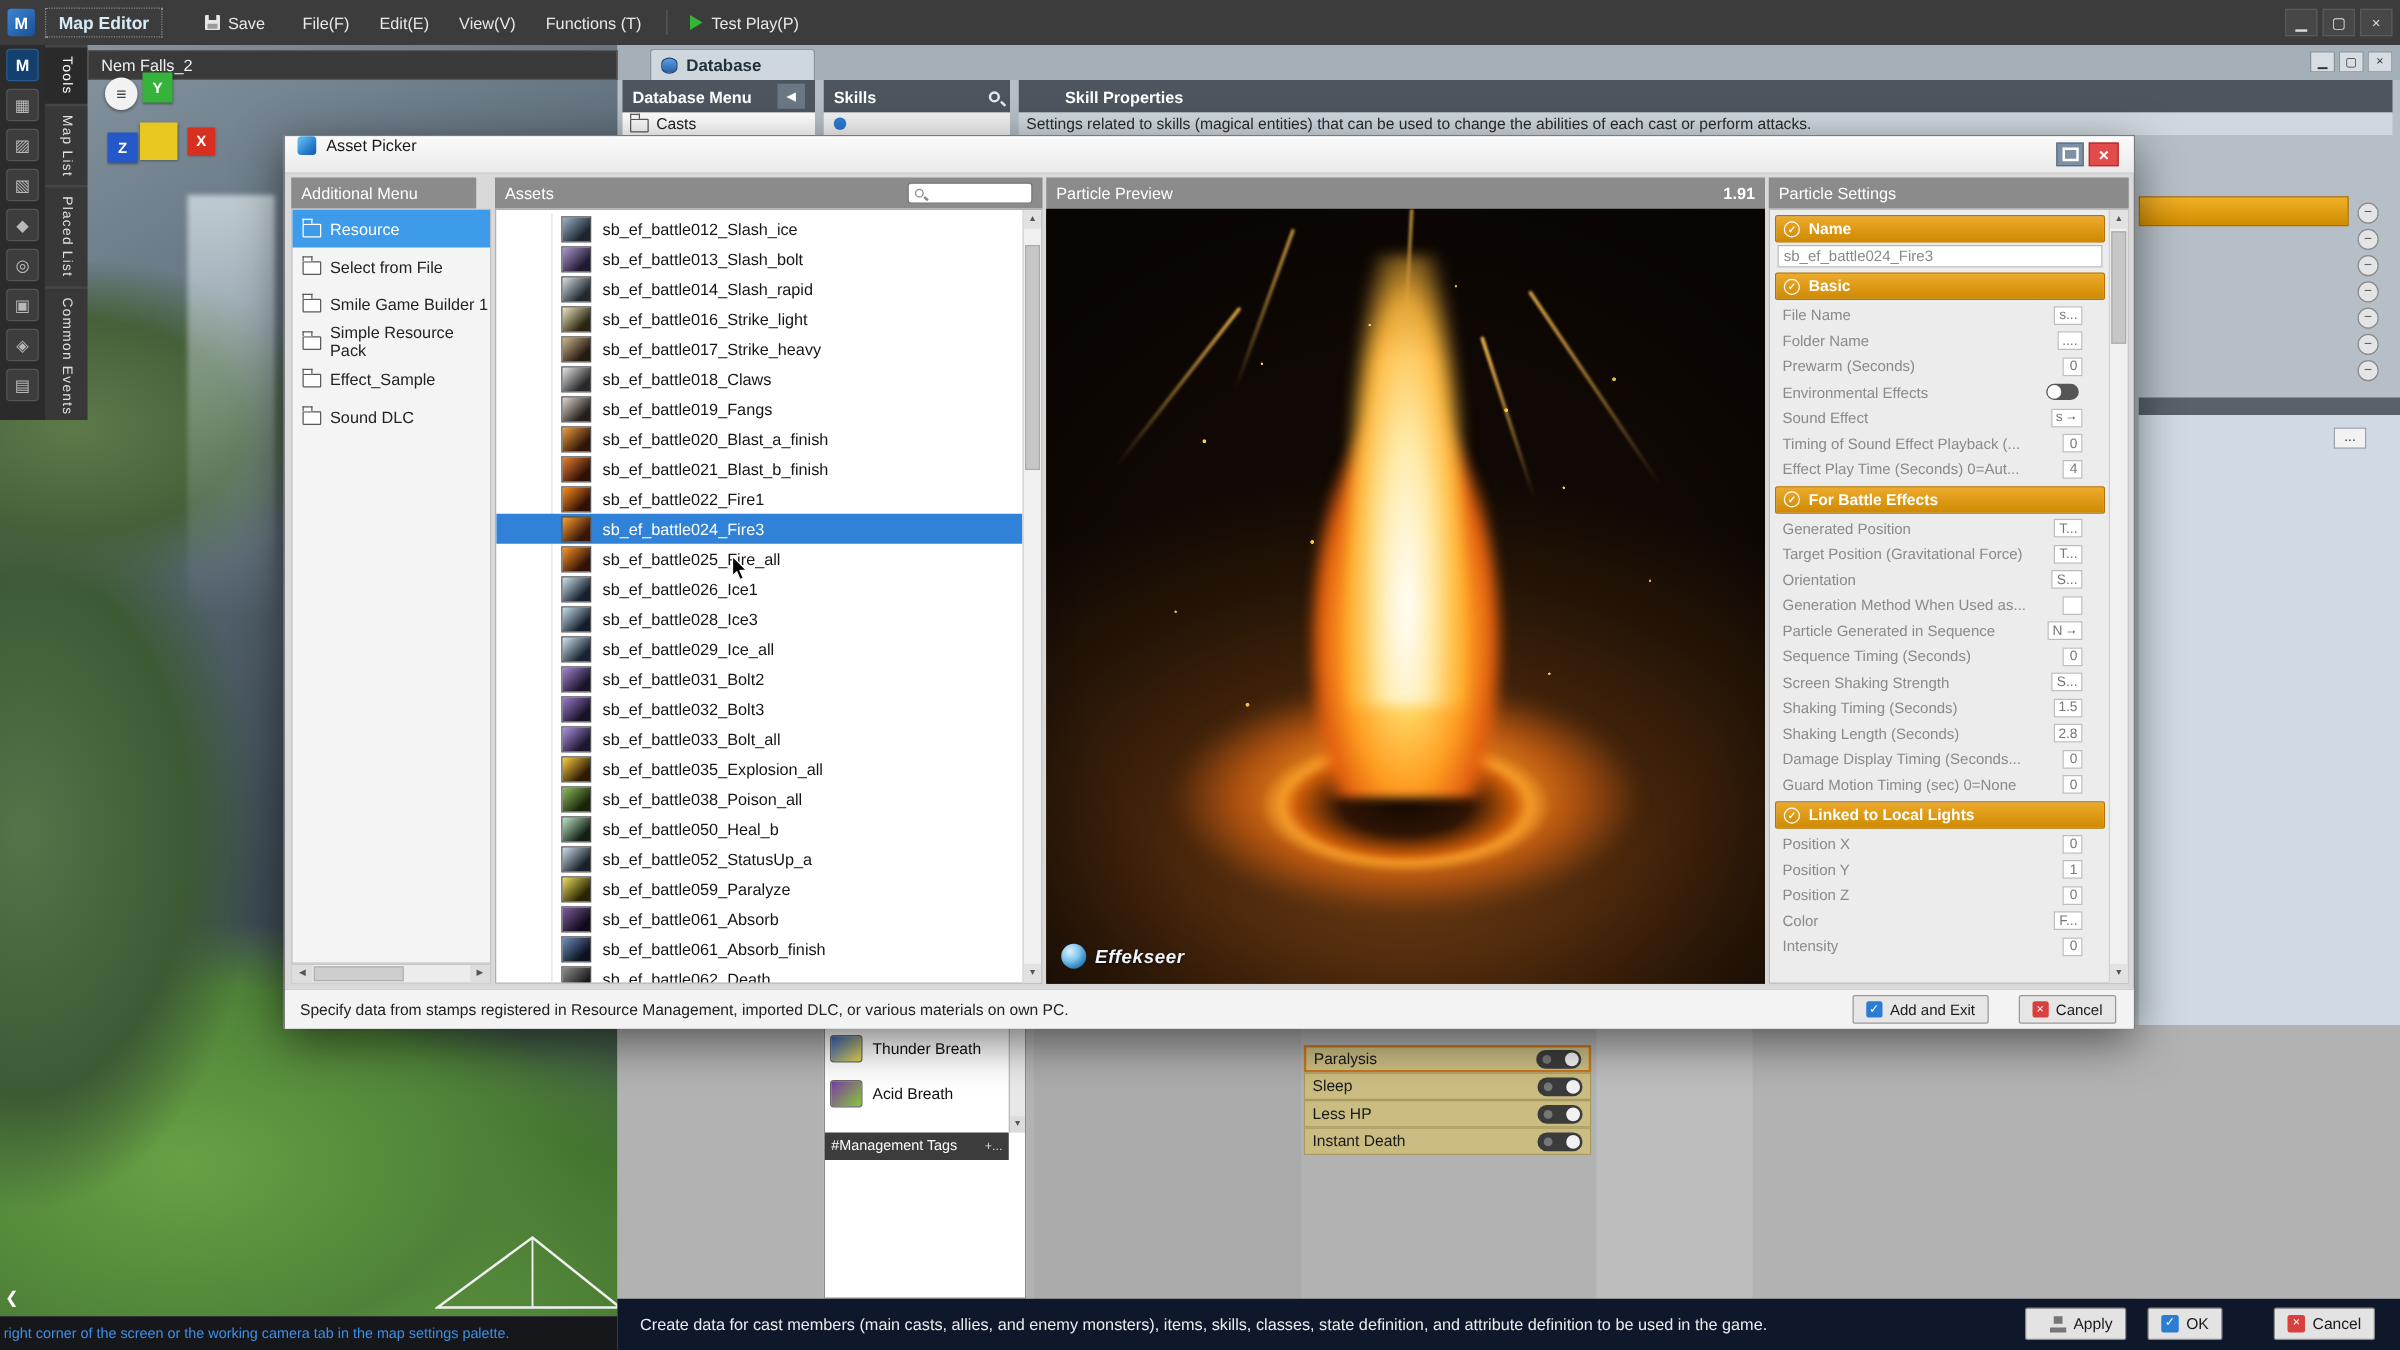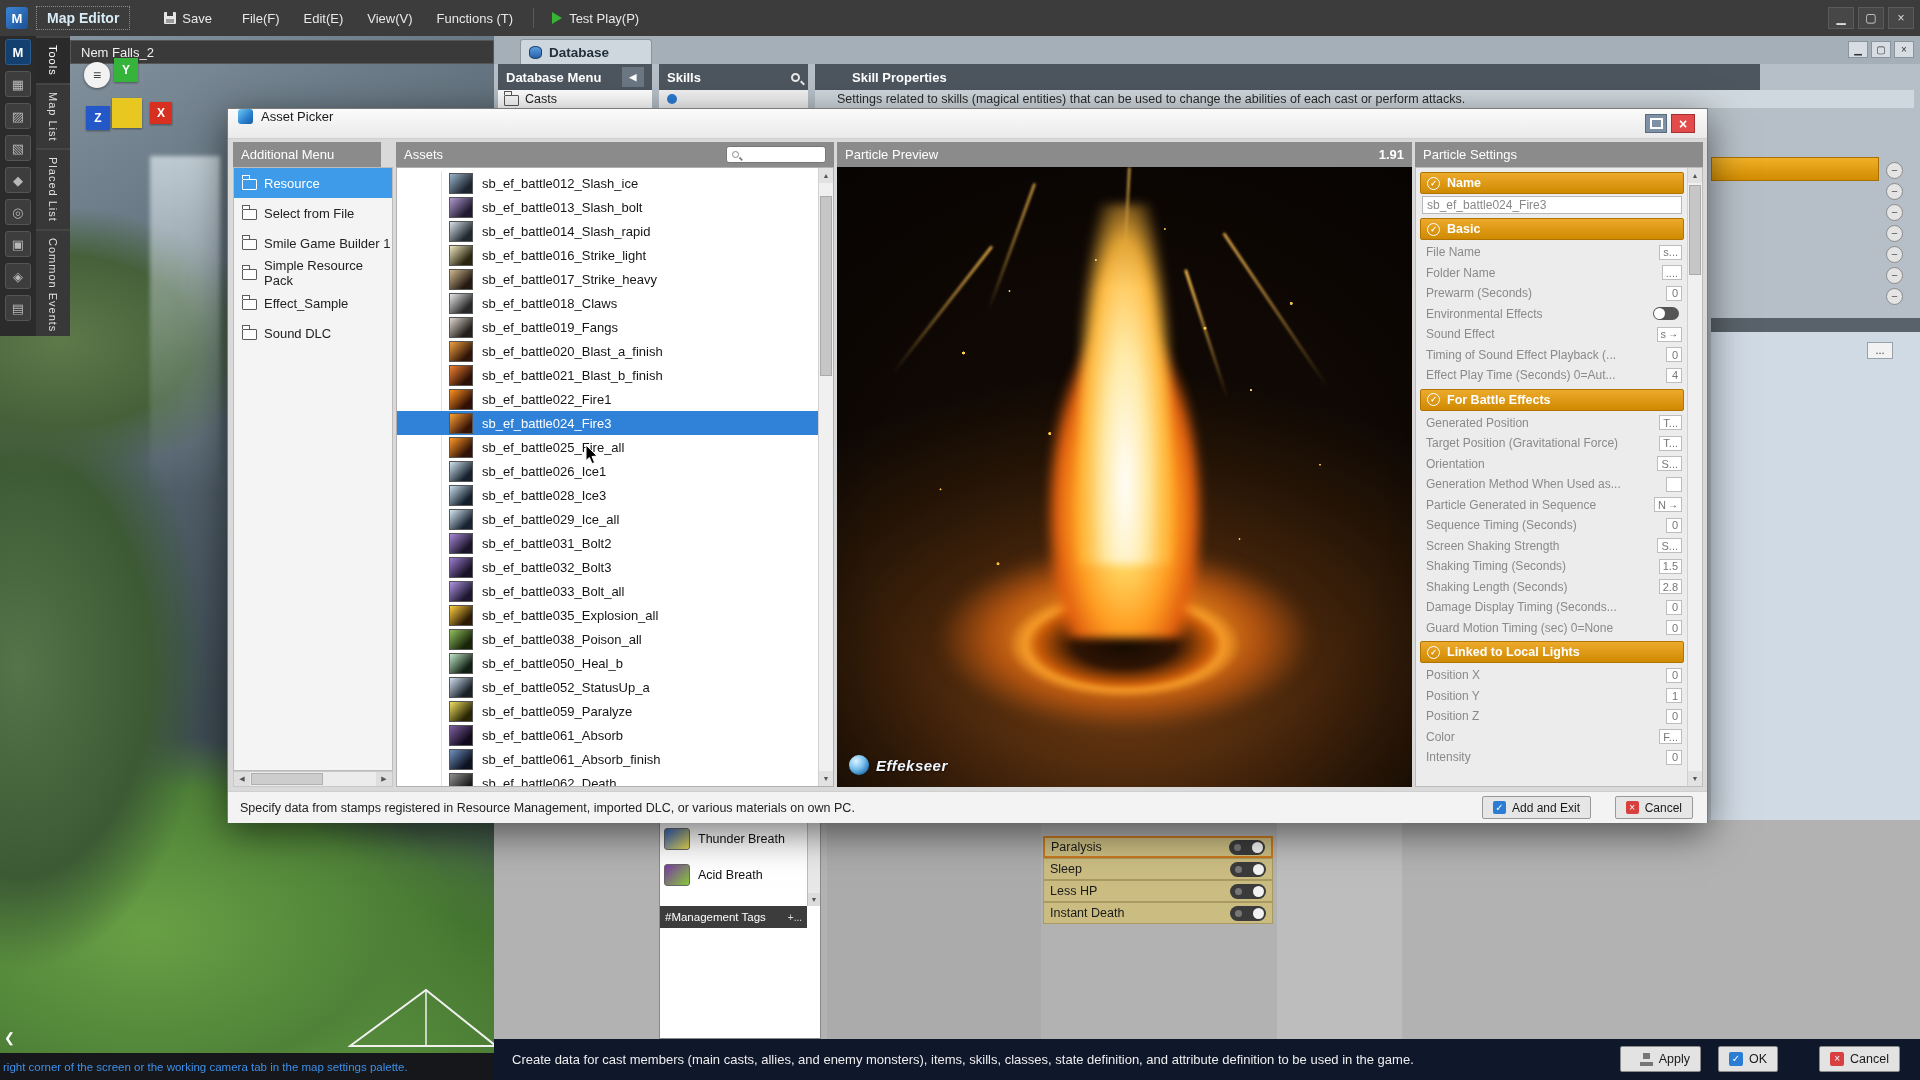--- a/index.html
+++ b/index.html
@@ -71,27 +71,27 @@
     border-bottom:none; border-radius:3px 3px 0 0; display:flex; align-items:center; gap:7px; padding-left:8px;
     font-size:13.5px; font-weight:bold; color:#22303c; }
   .db-ic { width:13px; height:13px; border-radius:50% / 35%; background:linear-gradient(#5aa0e0,#2a5fa8); border:1px solid #1c4470; }
   .db-wins { position:absolute; right:6px; top:5px; display:flex; gap:3px; }
   .db-wbtn { width:20px; height:17px; background:#d7dde2; border:1px solid #8a949c; color:#333; font-size:10px;
     display:flex; align-items:center; justify-content:center; }
   .db-hdr { position:absolute; top:28px; height:26px; background:#4d565f; color:#fff; font-size:13px; font-weight:bold;
     display:flex; align-items:center; padding:0 8px; }
   .hdr-menu { left:4px; width:154px; }
   .hdr-skills { left:165px; width:149px; }
-  .hdr-props { left:321px; width:945px;padding-left:37px; }
+  .hdr-props { left:321px; width:1099px;padding-left:37px; }
   .hdr-btn { margin-left:auto; width:22px; height:20px; background:#6b7884; display:flex; align-items:center;
     justify-content:center; color:#fff; font-size:9px; }
   .mag { width:9px; height:9px; border:2px solid #e8e8e8; border-radius:50%; position:relative; margin-left:auto; }
   .mag::after { content:""; position:absolute; left:7px; top:7px; width:5px; height:2px; background:#e8e8e8; transform:rotate(45deg); }
   .db-desc { position:absolute; left:321px; top:54px; width:1099px; height:18px; background:#cfd8de; color:#2a2a2a;
-    font-size:12.5px; display:flex; align-items:center; padding-left:22px; white-space:nowrap; overflow:hidden; }
+    font-size:12.5px; display:flex; align-items:center; padding-left:6px; white-space:nowrap; overflow:hidden; }
   .db-casts { position:absolute; left:4px; top:54px; width:154px; height:18px; background:#fff; display:flex;
     align-items:center; gap:6px; padding-left:6px; font-size:12.5px; color:#222; overflow:hidden; }
   .db-skills-sliver { position:absolute; left:165px; top:54px; width:149px; height:18px; background:#f2f2f2; }
   .db-skills-sliver::after { content:""; position:absolute; left:8px; top:4px; width:10px; height:10px; border-radius:50%; background:#2b7cd3; }
 
   .db-amber { position:absolute; left:1217px; top:121px; width:168px; height:24px;
     background:linear-gradient(#f0b028,#d18c00); border:1px solid #a87000; }
   .remove-col { position:absolute; left:1392px; top:126px; width:20px; display:flex; flex-direction:column; gap:4px; }
   .minus-circle { width:17px; height:17px; border-radius:50%; background:#e4e4e4; border:1px solid #8a8a8a; color:#555;
     font-size:11px; line-height:15px; text-align:center; }
@@ -240,21 +240,21 @@
   .st-body { position:absolute; left:1187px; top:58px; width:288px; height:620px; background:#ececec; border:1px solid #bcbcbc; }
   .settings-content { position:absolute; left:2px; top:1px; right:16px; bottom:2px; overflow:hidden; }
   .st-vscroll { position:absolute; right:0; top:0; width:15px; height:100%; background:#f0f0f0; border-left:1px solid #d0d0d0; }
   .st-thumb { position:absolute; top:17px; left:1px; width:12px; height:90px; background:#c6c6c6; border:1px solid #aaa; }
   .sec-hdr { height:22px; background:linear-gradient(#edaa2c,#cf8a00); border:1px solid #b07400; border-radius:2px;
     display:flex; align-items:center; gap:7px; padding:0 6px; margin:3px 2px 2px 2px; color:#fff; font-weight:bold; font-size:12.5px; }
   .chk-circle { width:13px; height:13px; border:1.5px solid #fff; border-radius:50%; font-size:8px; line-height:12px;
     text-align:center; color:#fff; flex:none; }
   .name-field { height:18px; background:#fff; border:1px solid #b8b8b8; margin:1px 4px 4px 4px; font-size:12px;
     color:#888; padding:1px 4px; line-height:15px; overflow:hidden; white-space:nowrap; }
-  .set-row { height:20.5px; display:flex; align-items:center; padding:0 4px 0 8px; }
+  .set-row { height:20.5px; display:flex; align-items:center; padding:0 20px 0 8px; }
   .set-label { font-size:12px; color:#8a8a8a; white-space:nowrap; overflow:hidden; flex:1; }
   .set-value { margin-left:6px; min-width:16px; max-width:36px; height:15px; background:#fff; border:1px solid #bdbdbd;
     font-size:11px; color:#777; padding:0 3px; line-height:14px; flex:none; display:flex; align-items:center;
     justify-content:flex-end; gap:2px; overflow:hidden; }
   .ref-arrow { font-size:10px; color:#444; }
   .set-toggle { margin-left:auto; width:26px; height:13px; border-radius:7px; background:#555; position:relative;
     flex:none; margin-right:3px; }
   .set-toggle::after { content:""; position:absolute; left:1px; top:1px; width:11px; height:11px; border-radius:50%; background:#fff; }
 
   .dlg-footer { position:absolute; left:0; top:682px; width:1479px; height:32px; background:#f3f3f3;

